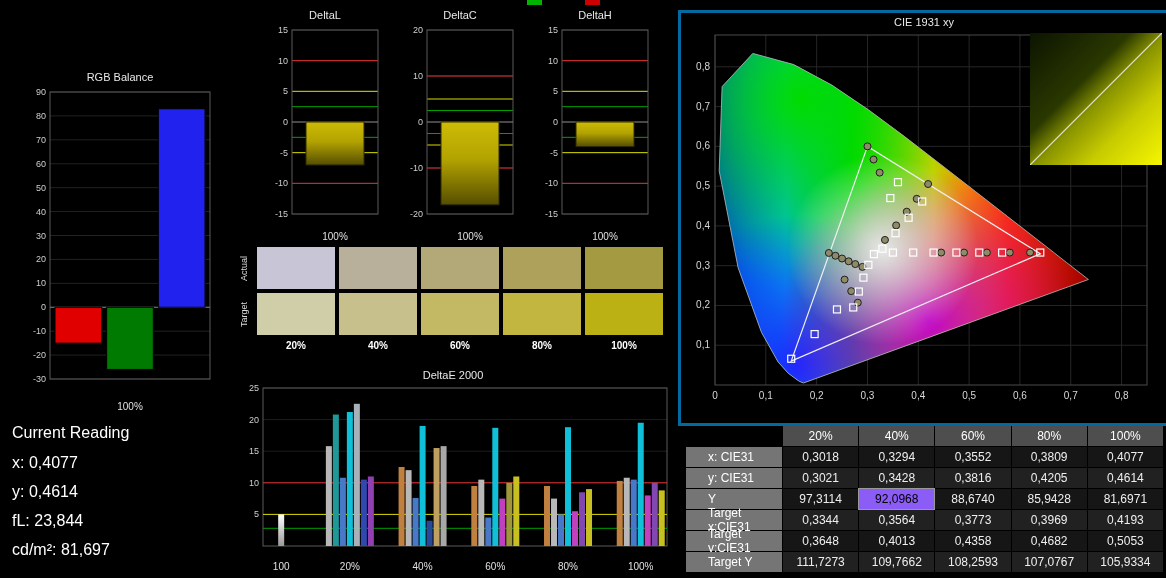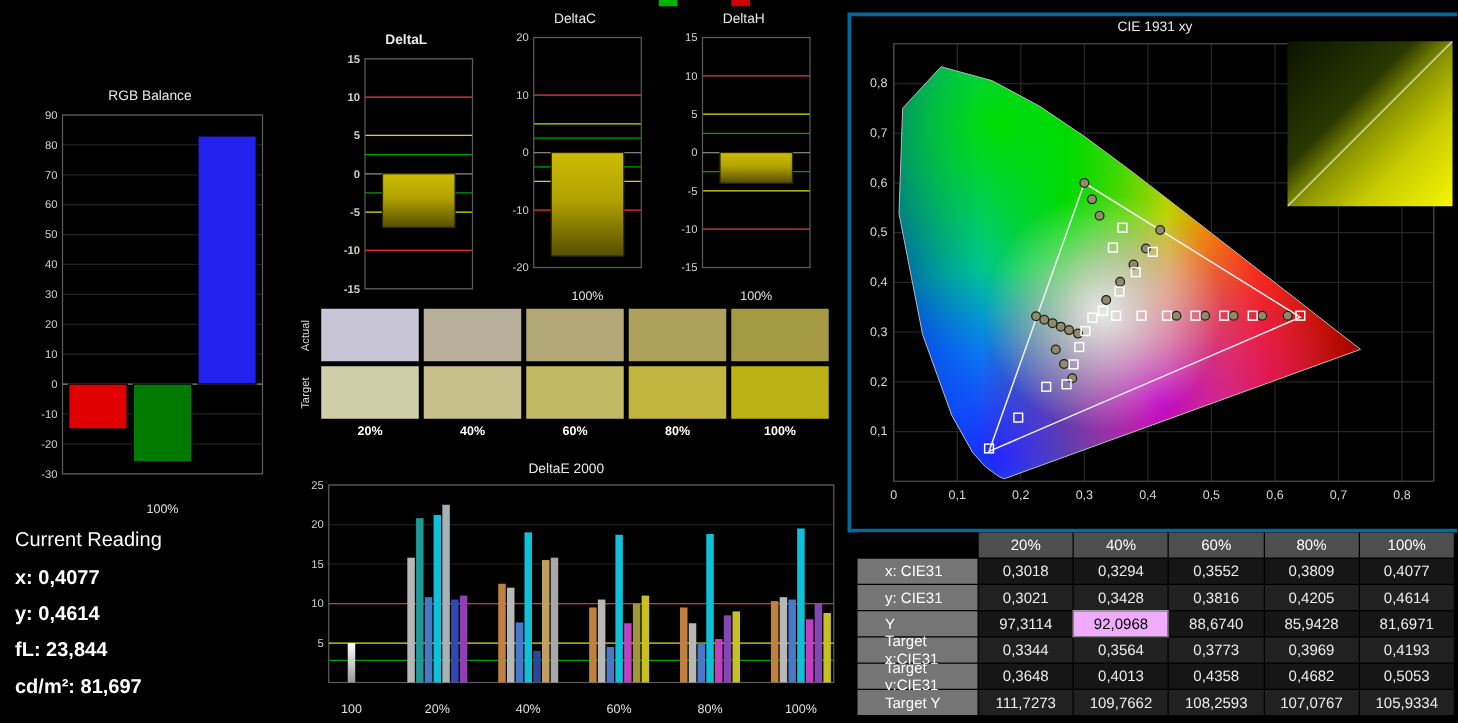--- a/index.html
+++ b/index.html
@@ -5,21 +5,21 @@
   html,body{margin:0;padding:0;background:#000;}
   .screen{position:relative;width:1166px;height:578px;background:#000;overflow:hidden;
           font-family:"Liberation Sans","DejaVu Sans",sans-serif;color:#fff;}
   svg text{font-family:"Liberation Sans","DejaVu Sans",sans-serif;}
   .mk{position:absolute;top:0;height:5px;width:15px;}
   .mk.g{left:527px;} .mk.r{left:585px;}
   .title{position:absolute;left:16px;top:12px;font-size:27px;font-weight:400;color:#fff;}
   .panel{position:absolute;}
   .ctitle{font-size:11px;color:#e8e8e8;text-align:center;height:14px;line-height:14px;}
   #rgb-panel{left:20px;top:70px;width:200px;}
-  #deltaL-panel{left:262px;top:25px;width:126px;font-weight:bold;}
+  #deltaL-panel{left:262px;top:8px;width:126px;}
   #deltaC-panel{left:397px;top:8px;width:126px;}
   #deltaH-panel{left:532px;top:8px;width:126px;}
   #swatch-panel{left:233px;top:243px;width:436px;height:124px;background:#000;}
   .vlabel{position:absolute;left:4px;width:14px;height:42px;display:flex;align-items:center;justify-content:center;
           writing-mode:vertical-rl;transform:rotate(180deg);font-size:9px;color:#ddd;}
   #vl-actual{top:4px;} #vl-target{top:50px;}
   #swatch-grid{position:absolute;left:24px;top:4px;width:410px;height:116px;}
   .swatch{position:absolute;width:78px;height:42px;}
   .swlabel{position:absolute;width:78px;text-align:center;font-size:10px;font-weight:bold;color:#fff;}
   #deltae-panel{left:233px;top:368px;width:440px;}
@@ -30,24 +30,24 @@
      background:
        linear-gradient(135deg, rgba(255,255,255,0) 49.4%, rgba(255,255,255,.75) 50%, rgba(255,255,255,0) 50.6%),
        linear-gradient(135deg,#0c1400 0%,#2a3800 38%,#8a9400 52%,#c8cc00 72%,#f6f600 100%);}
   #table-panel{left:686px;top:426px;width:477px;}
   .tbl{display:grid;grid-template-columns:96px repeat(5,1fr);grid-auto-rows:20px;gap:1px;background:#000;font-size:12px;}
   .th{background:#4e4e4e;display:flex;align-items:center;justify-content:center;color:#fff;}
   .th.corner{background:#000;}
   .lc{background:#757575;display:flex;align-items:center;padding-left:22px;color:#fff;}
   .vc{display:flex;align-items:center;justify-content:center;background:#161616;color:#eee;}
   .vc.alt{background:#212121;}
-  .vc.hl{background:#f0abfc;color:#000;outline:1px solid #999;}
+  .vc.hl{background:#8b5cf6;color:#000;outline:1px solid #999;}
   .reading{position:absolute;left:12px;top:424px;}
   .rtitle{font-size:16px;margin-bottom:6px;}
-  .rline{font-size:16px;line-height:29px;font-weight:bold;}
+  .rline{font-size:16px;line-height:29px;}
 </style>
 </head>
 <body>
 
 <div class="screen">
 
   <span class="mk g" style="background: rgb(0, 180, 0);"></span>
   <span class="mk r" style="background: rgb(204, 0, 0);"></span>
 
 

